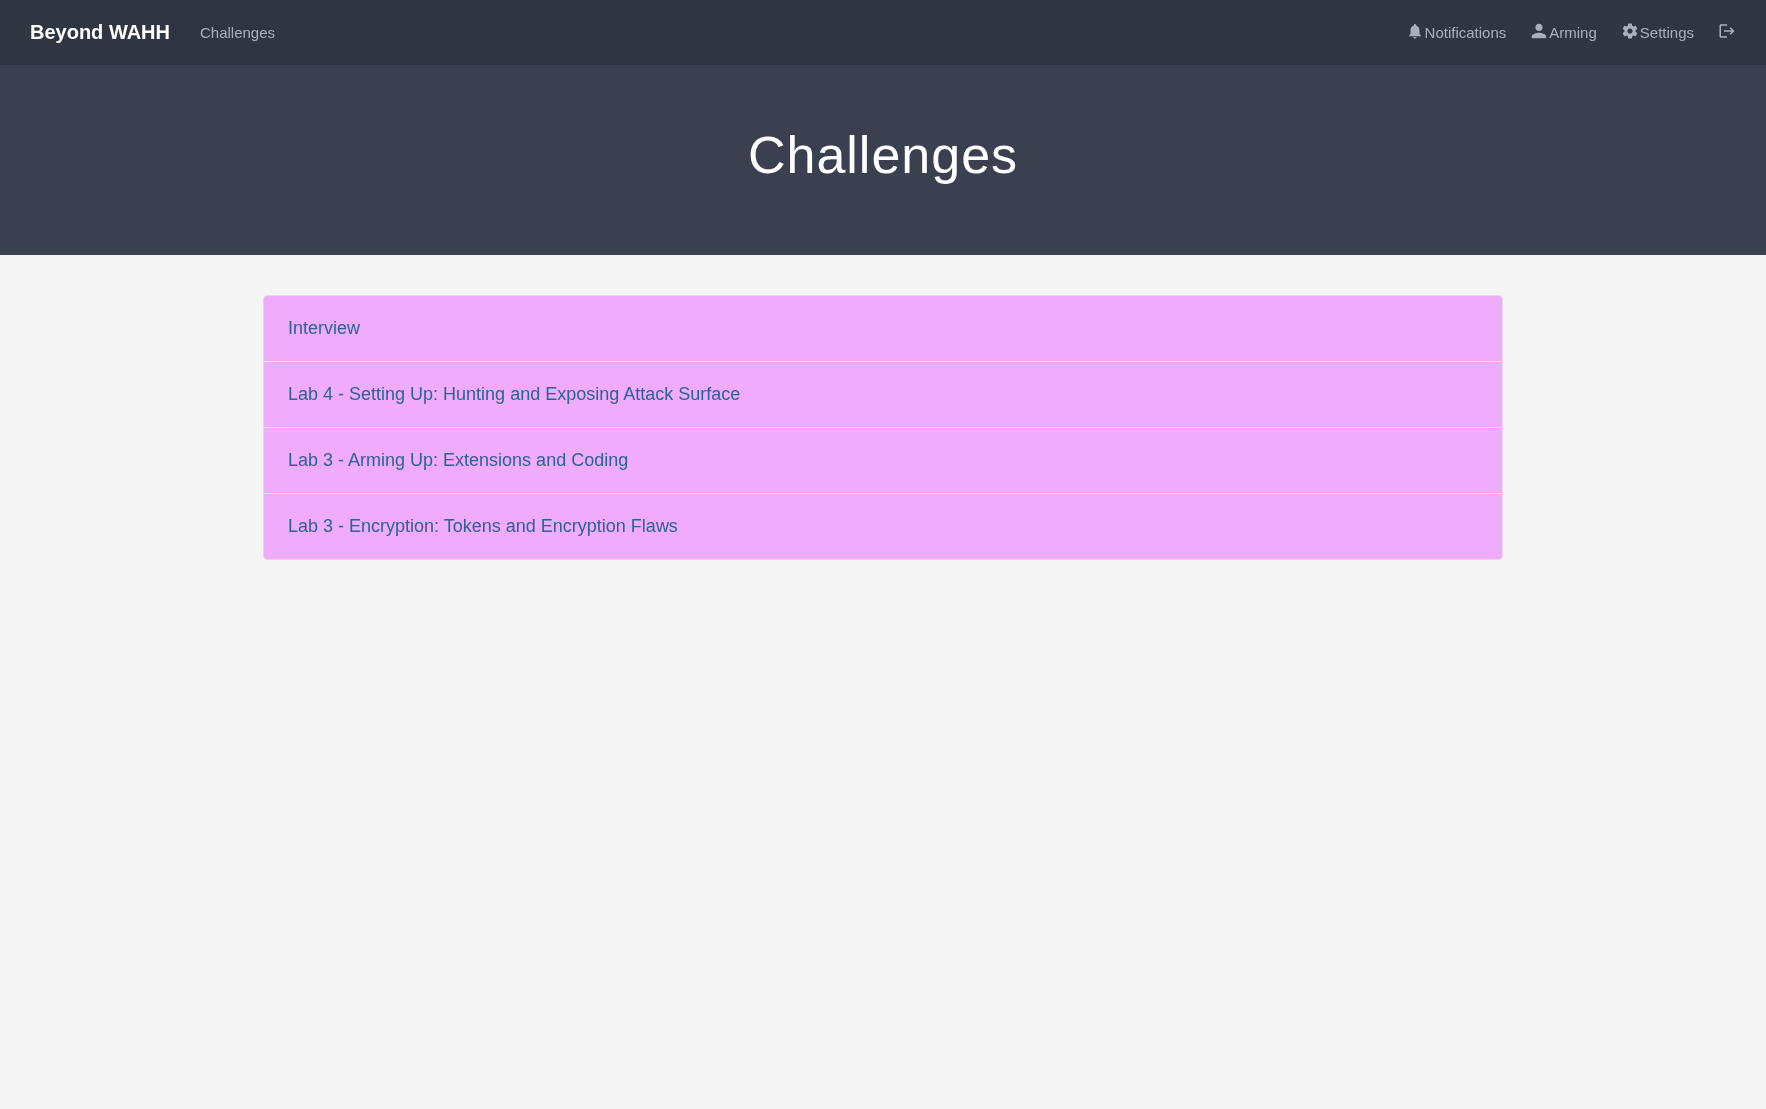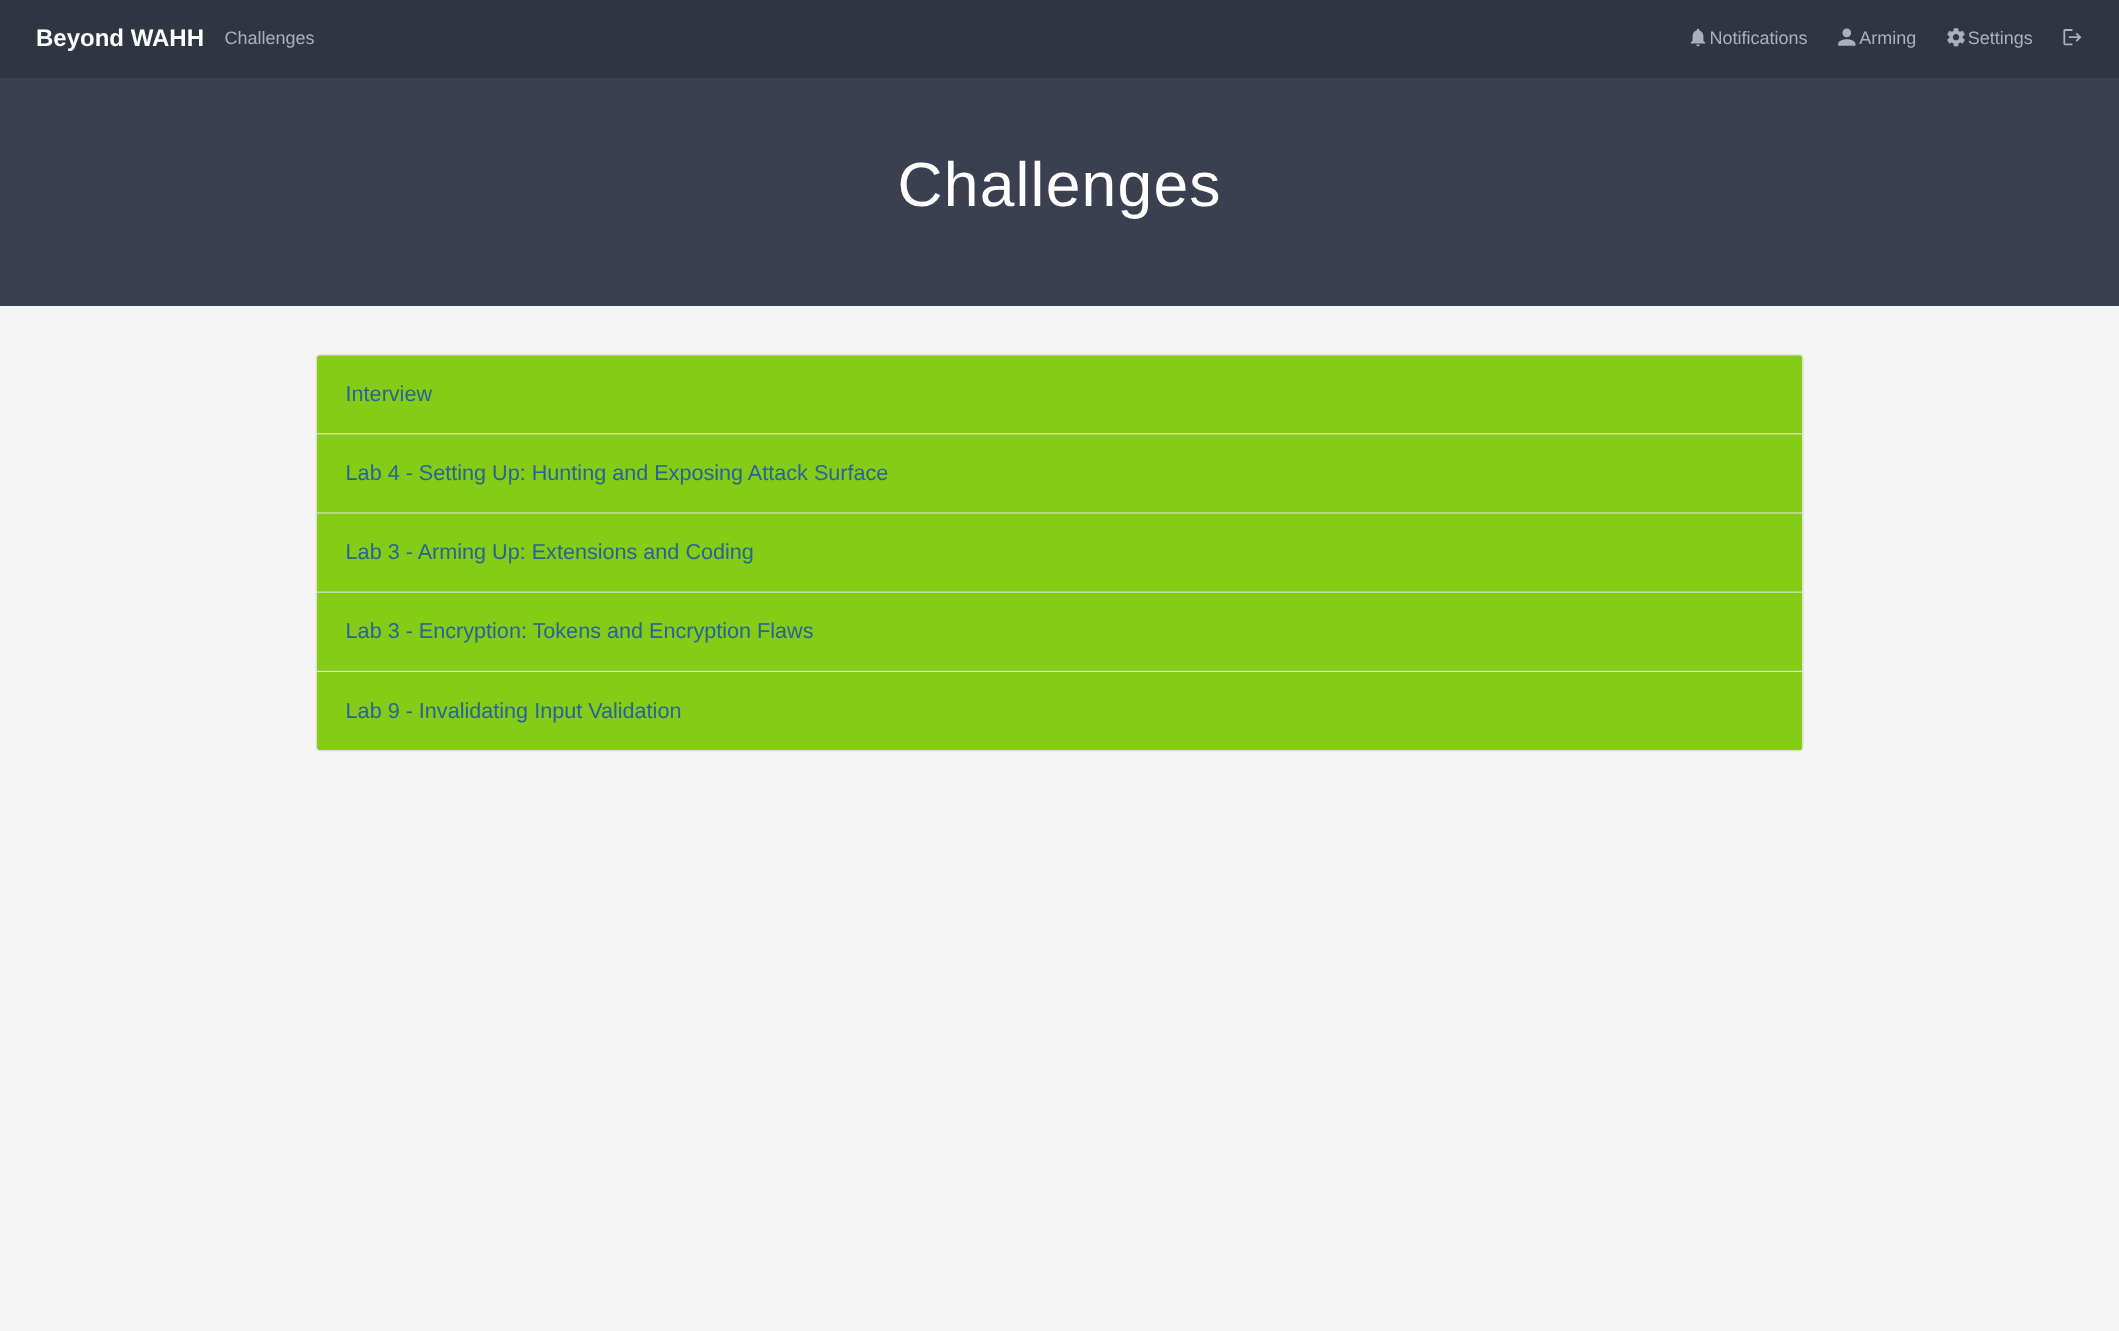--- a/index.html
+++ b/index.html
@@ -20,21 +20,21 @@
       height: 65px;
       display: flex;
       align-items: center;
       padding: 0 30px;
       justify-content: space-between;
     }
 
     .nav-left {
       display: flex;
       align-items: center;
-      gap: 17px;
+      gap: 30px;
       text-align: right;
     }
 
     .nav-brand {
       color: #ffffff;
       font-size: 20px;
       font-weight: 600;
       text-decoration: none;
       cursor: pointer;
     }
@@ -96,21 +96,21 @@
       background: #ffffff;
     }
 
     .challenge-item {
       display: block;
       padding: 22px 24px;
       border-bottom: 1px solid #e0e0e0;
       color: #2a6496;
       font-size: 18px;
       text-decoration: none;
-      background-color: #84cc16;
+      background-color: #f0abfc;
       cursor: pointer;
       transition: background-color 0.15s;
     }
 
     .challenge-item:last-child {
       border-bottom: none;
     }
   </style>
 </head>
 <body>
@@ -163,15 +163,14 @@
   <h1 class="hero-title">Challenges</h1>
 </div>
 
 <div class="main-content">
   <div class="challenges-list">
 
   <a class="challenge-item" href="#">Interview</a>
       <a class="challenge-item" href="#">Lab 4 - Setting Up: Hunting and Exposing Attack Surface</a>
       <a class="challenge-item" href="#">Lab 3 - Arming Up: Extensions and Coding</a>
       <a class="challenge-item" href="#">Lab 3 - Encryption: Tokens and Encryption Flaws</a>
-      <a class="challenge-item" href="#">Lab 9 - Invalidating Input Validation</a>
     </div>
 </div>
 
 </body></html>

